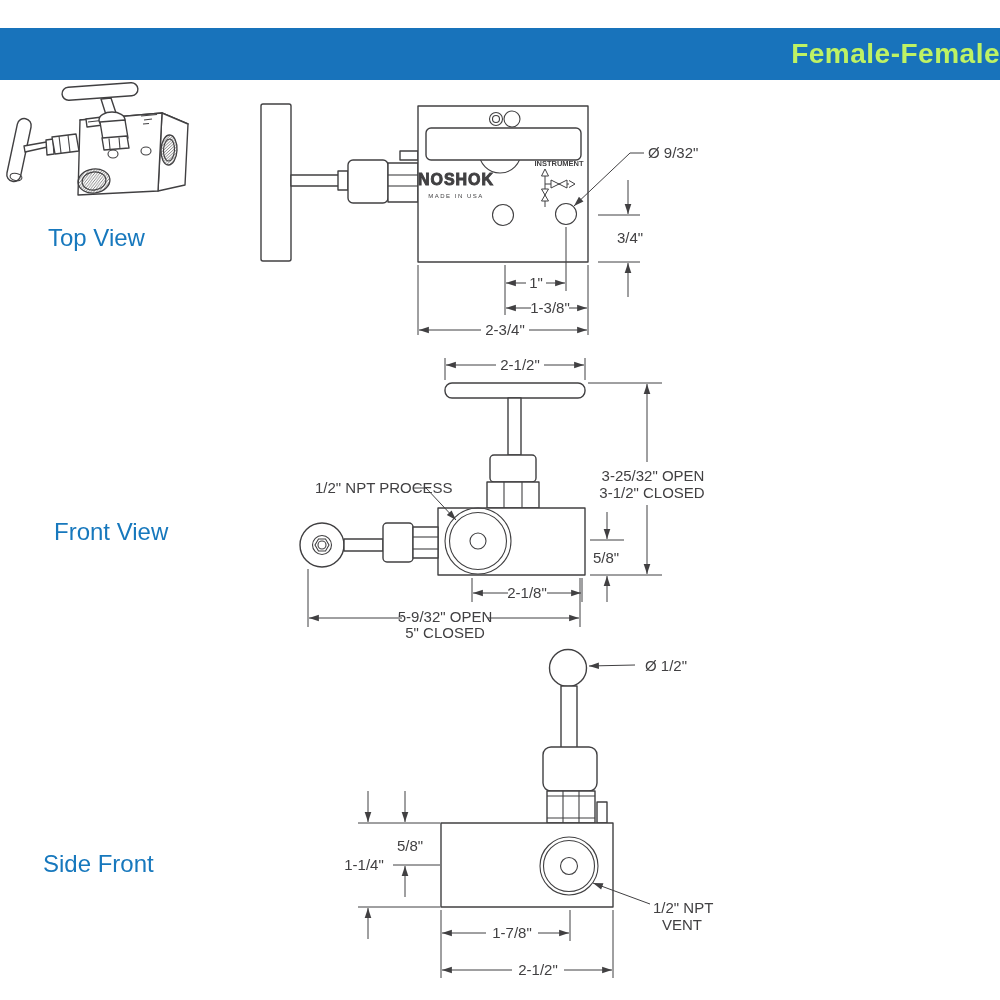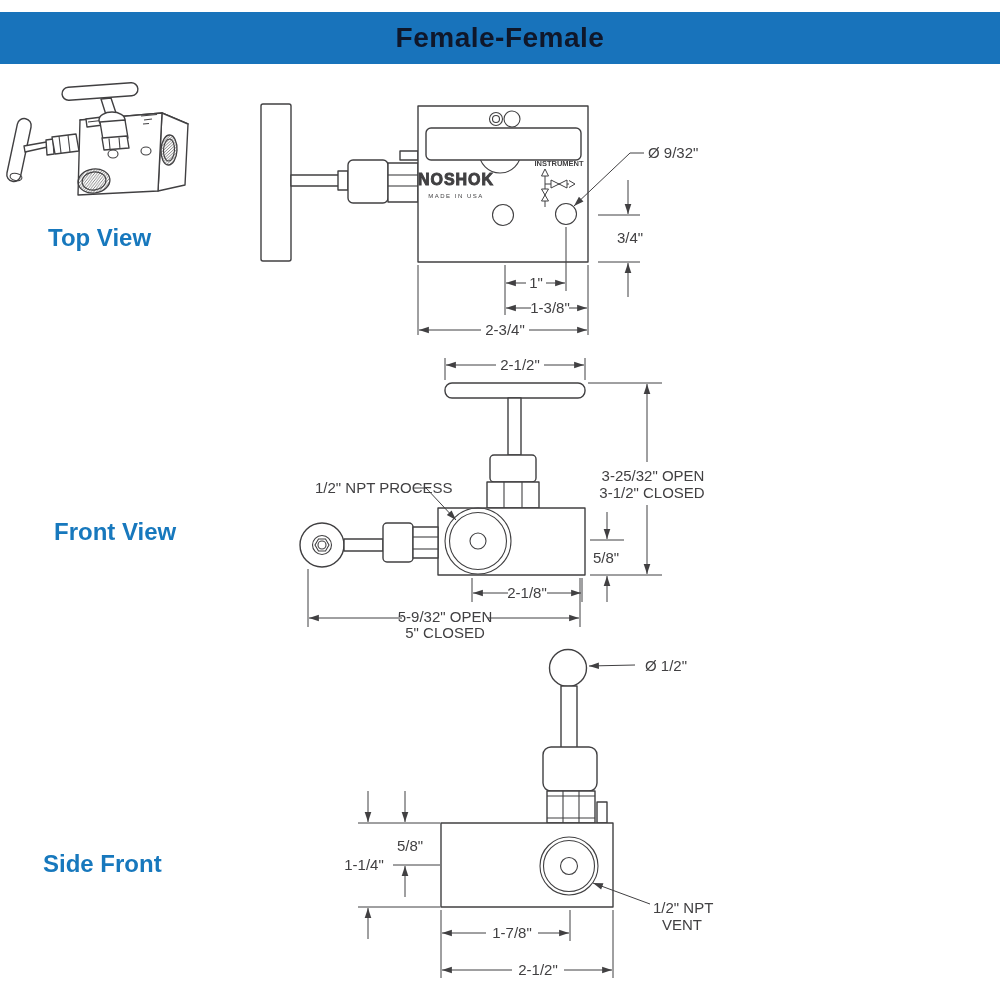--- a/index.html
+++ b/index.html
@@ -1,26 +1,26 @@
 <!DOCTYPE html>
 <html><head>
 <meta charset="utf-8">
 <style>
   html,body{margin:0;padding:0;background:#ffffff;}
   .canvas{
     position:relative;width:1000px;height:1000px;background:#ffffff;overflow:hidden;
     font-family:"Liberation Sans", sans-serif;
   }
   .header{
-    position:absolute;left:0;top:12px;width:1000px;height:52px;
-    background:#1873bb;color:#0f172a;display:flex;align-items:center;justify-content:center;
+    position:absolute;left:0;top:28px;width:1000px;height:52px;
+    background:#1873bb;color:#bef264;display:flex;align-items:center;justify-content:flex-end;
     font-size:28px;font-weight:bold;letter-spacing:0.5px;
   }
   .view-label{
-    position:absolute;color:#1778bd;font-size:24px;font-weight:bold;white-space:nowrap;
+    position:absolute;color:#1778bd;font-size:24px;font-weight:normal;white-space:nowrap;
   }
   .lbl-top{left:48px;top:224px;}
   .lbl-front{left:54px;top:518px;}
   .lbl-side{left:43px;top:850px;}
   svg{position:absolute;overflow:visible;}
   svg text{font-family:"Liberation Sans", sans-serif;fill:#414042;}
   .dim{font-size:15px;}
   .obj{fill:#ffffff;stroke:#414042;stroke-width:1.4;stroke-linejoin:round;}
   .objthin{fill:none;stroke:#414042;stroke-width:1.1;}
   .dimline{stroke:#414042;stroke-width:1;fill:none;}

